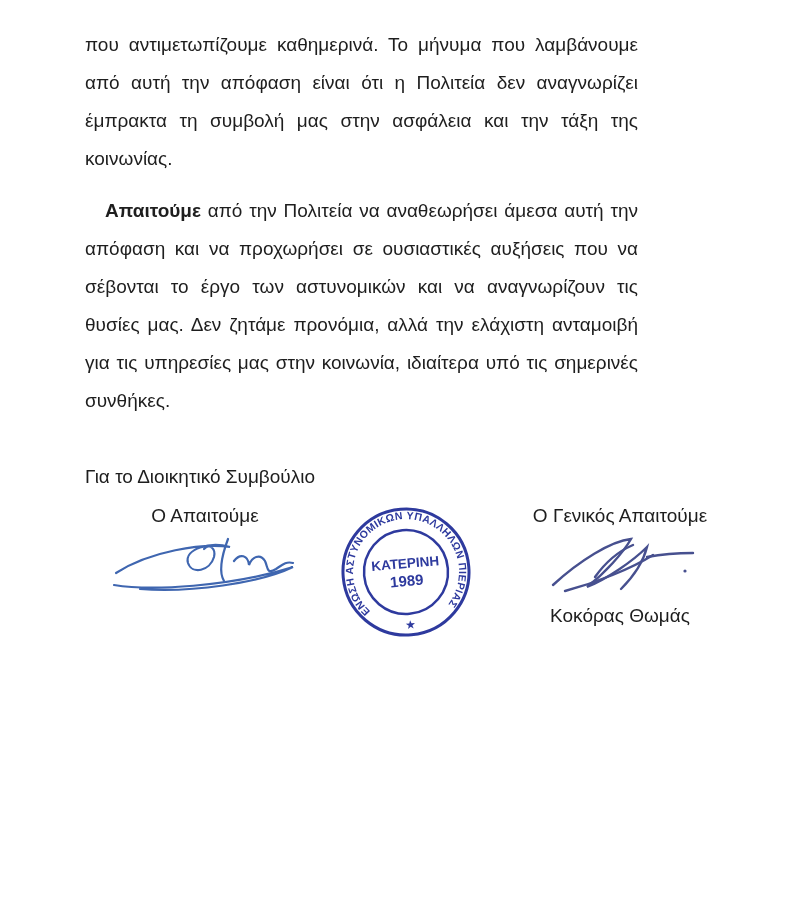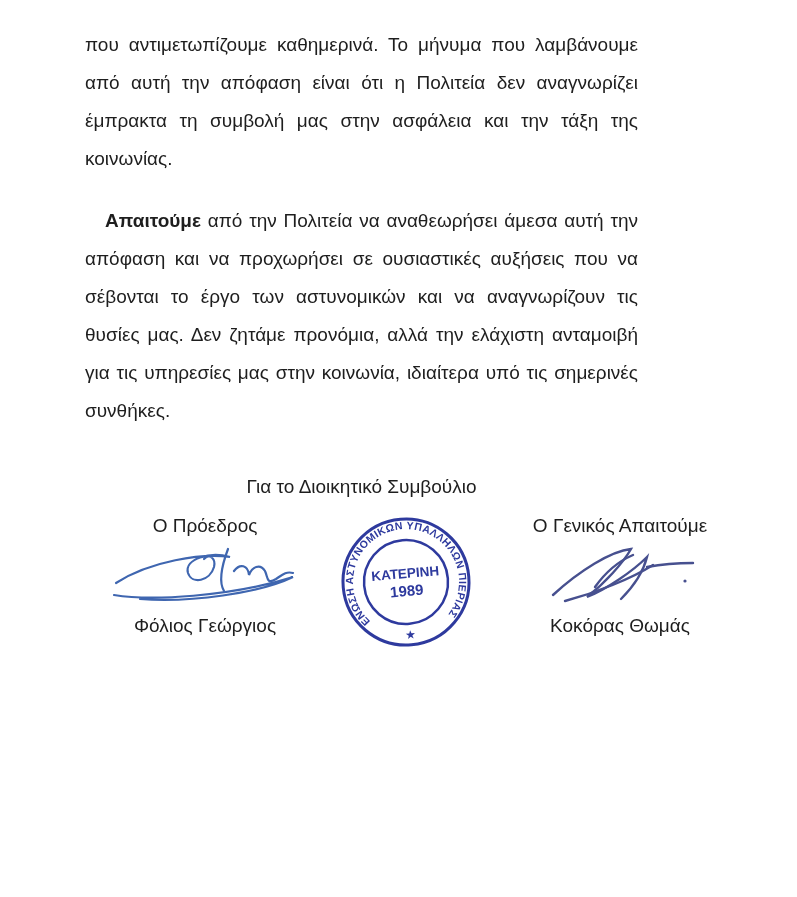--- a/index.html
+++ b/index.html
@@ -15,29 +15,29 @@
   }
   .content {
     padding: 26px 85px 0 85px;
   }
   .body-par {
     font-size: 19px;
     line-height: 38px;
     text-align: justify;
   }
   .body-par.indent {
-    margin-top: 24px;
+    margin-top: 14px;
     text-indent: 20px;
   }
   .lead-bold { font-weight: bold; }
   .committee-heading {
     margin-top: 38px;
     font-size: 19px;
     line-height: 38px;
-    text-align: center;
+    text-align: left;
   }
   .sig-row {
     position: relative;
     height: 170px;
     margin-top: 6px;
   }
   .sig-block {
     position: absolute;
     top: 0;
     text-align: center;
@@ -74,30 +74,29 @@
 
     <p class="body-par">που αντιμετωπίζουμε καθημερινά. Το μήνυμα που λαμβάνουμε από αυτή την απόφαση είναι ότι η Πολιτεία δεν αναγνωρίζει έμπρακτα τη συμβολή μας στην ασφάλεια και την τάξη της κοινωνίας.</p>
 
     <p class="body-par indent"><span class="lead-bold">Απαιτούμε</span><span> από την Πολιτεία να αναθεωρήσει άμεσα αυτή την απόφαση και να προχωρήσει σε ουσιαστικές αυξήσεις που να σέβονται το έργο των αστυνομικών και να αναγνωρίζουν τις θυσίες μας. Δεν ζητάμε προνόμια, αλλά την ελάχιστη ανταμοιβή για τις υπηρεσίες μας στην κοινωνία, ιδιαίτερα υπό τις σημερινές συνθήκες.</span></p>
 
     <p class="committee-heading">Για το Διοικητικό Συμβούλιο</p>
 
     <div class="sig-row">
 
       <div class="sig-block president">
-        <div class="sig-title">Ο Πρόεδρος</div>
+        <div class="sig-title">Ο Απαιτούμε</div>
         <svg class="sig-scribble" width="190" height="72" viewBox="0 0 190 66" fill="none">
           <g stroke-width="2.2" stroke-linecap="round" fill="none" stroke="#3f66b0">
             <path d="M6 40 C40 18 92 10 120 14 C100 8 74 16 78 30 C82 42 100 38 104 24 C106 16 100 10 94 16"></path>
             <path d="M118 6 C112 22 108 38 114 48"></path>
             <path d="M124 28 C130 20 138 22 139 32 C142 24 150 20 155 28 C158 34 156 42 166 36 C172 32 176 28 183 30"></path>
             <path d="M4 52 C40 58 120 54 183 34 C150 50 80 60 30 56"></path>
           </g>
         </svg>
-        <div class="sig-name">Φόλιος Γεώργιος</div>
       </div>
 
       <div class="stamp-wrap">
         <svg width="136" height="136" viewBox="0 0 136 136">
           <g transform="rotate(-5 68 68)">
             <circle cx="68" cy="68" r="63" fill="none" stroke-width="3" stroke="#2e3a9e"></circle>
             <circle cx="68" cy="68" r="42" fill="none" stroke-width="2.5" stroke="#2e3a9e"></circle>
             <path id="stampArc" d="M 27.4 102.1 A 53 53 0 1 1 108.6 102.1" fill="none"></path>
             <text font-size="10.5" font-weight="bold" letter-spacing="0.4" font-family="Liberation Sans, sans-serif" fill="#2e3a9e">
               <textPath href="#stampArc" startOffset="50%" text-anchor="middle">ΕΝΩΣΗ ΑΣΤΥΝΟΜΙΚΩΝ ΥΠΑΛΛΗΛΩΝ ΠΙΕΡΙΑΣ</textPath>

